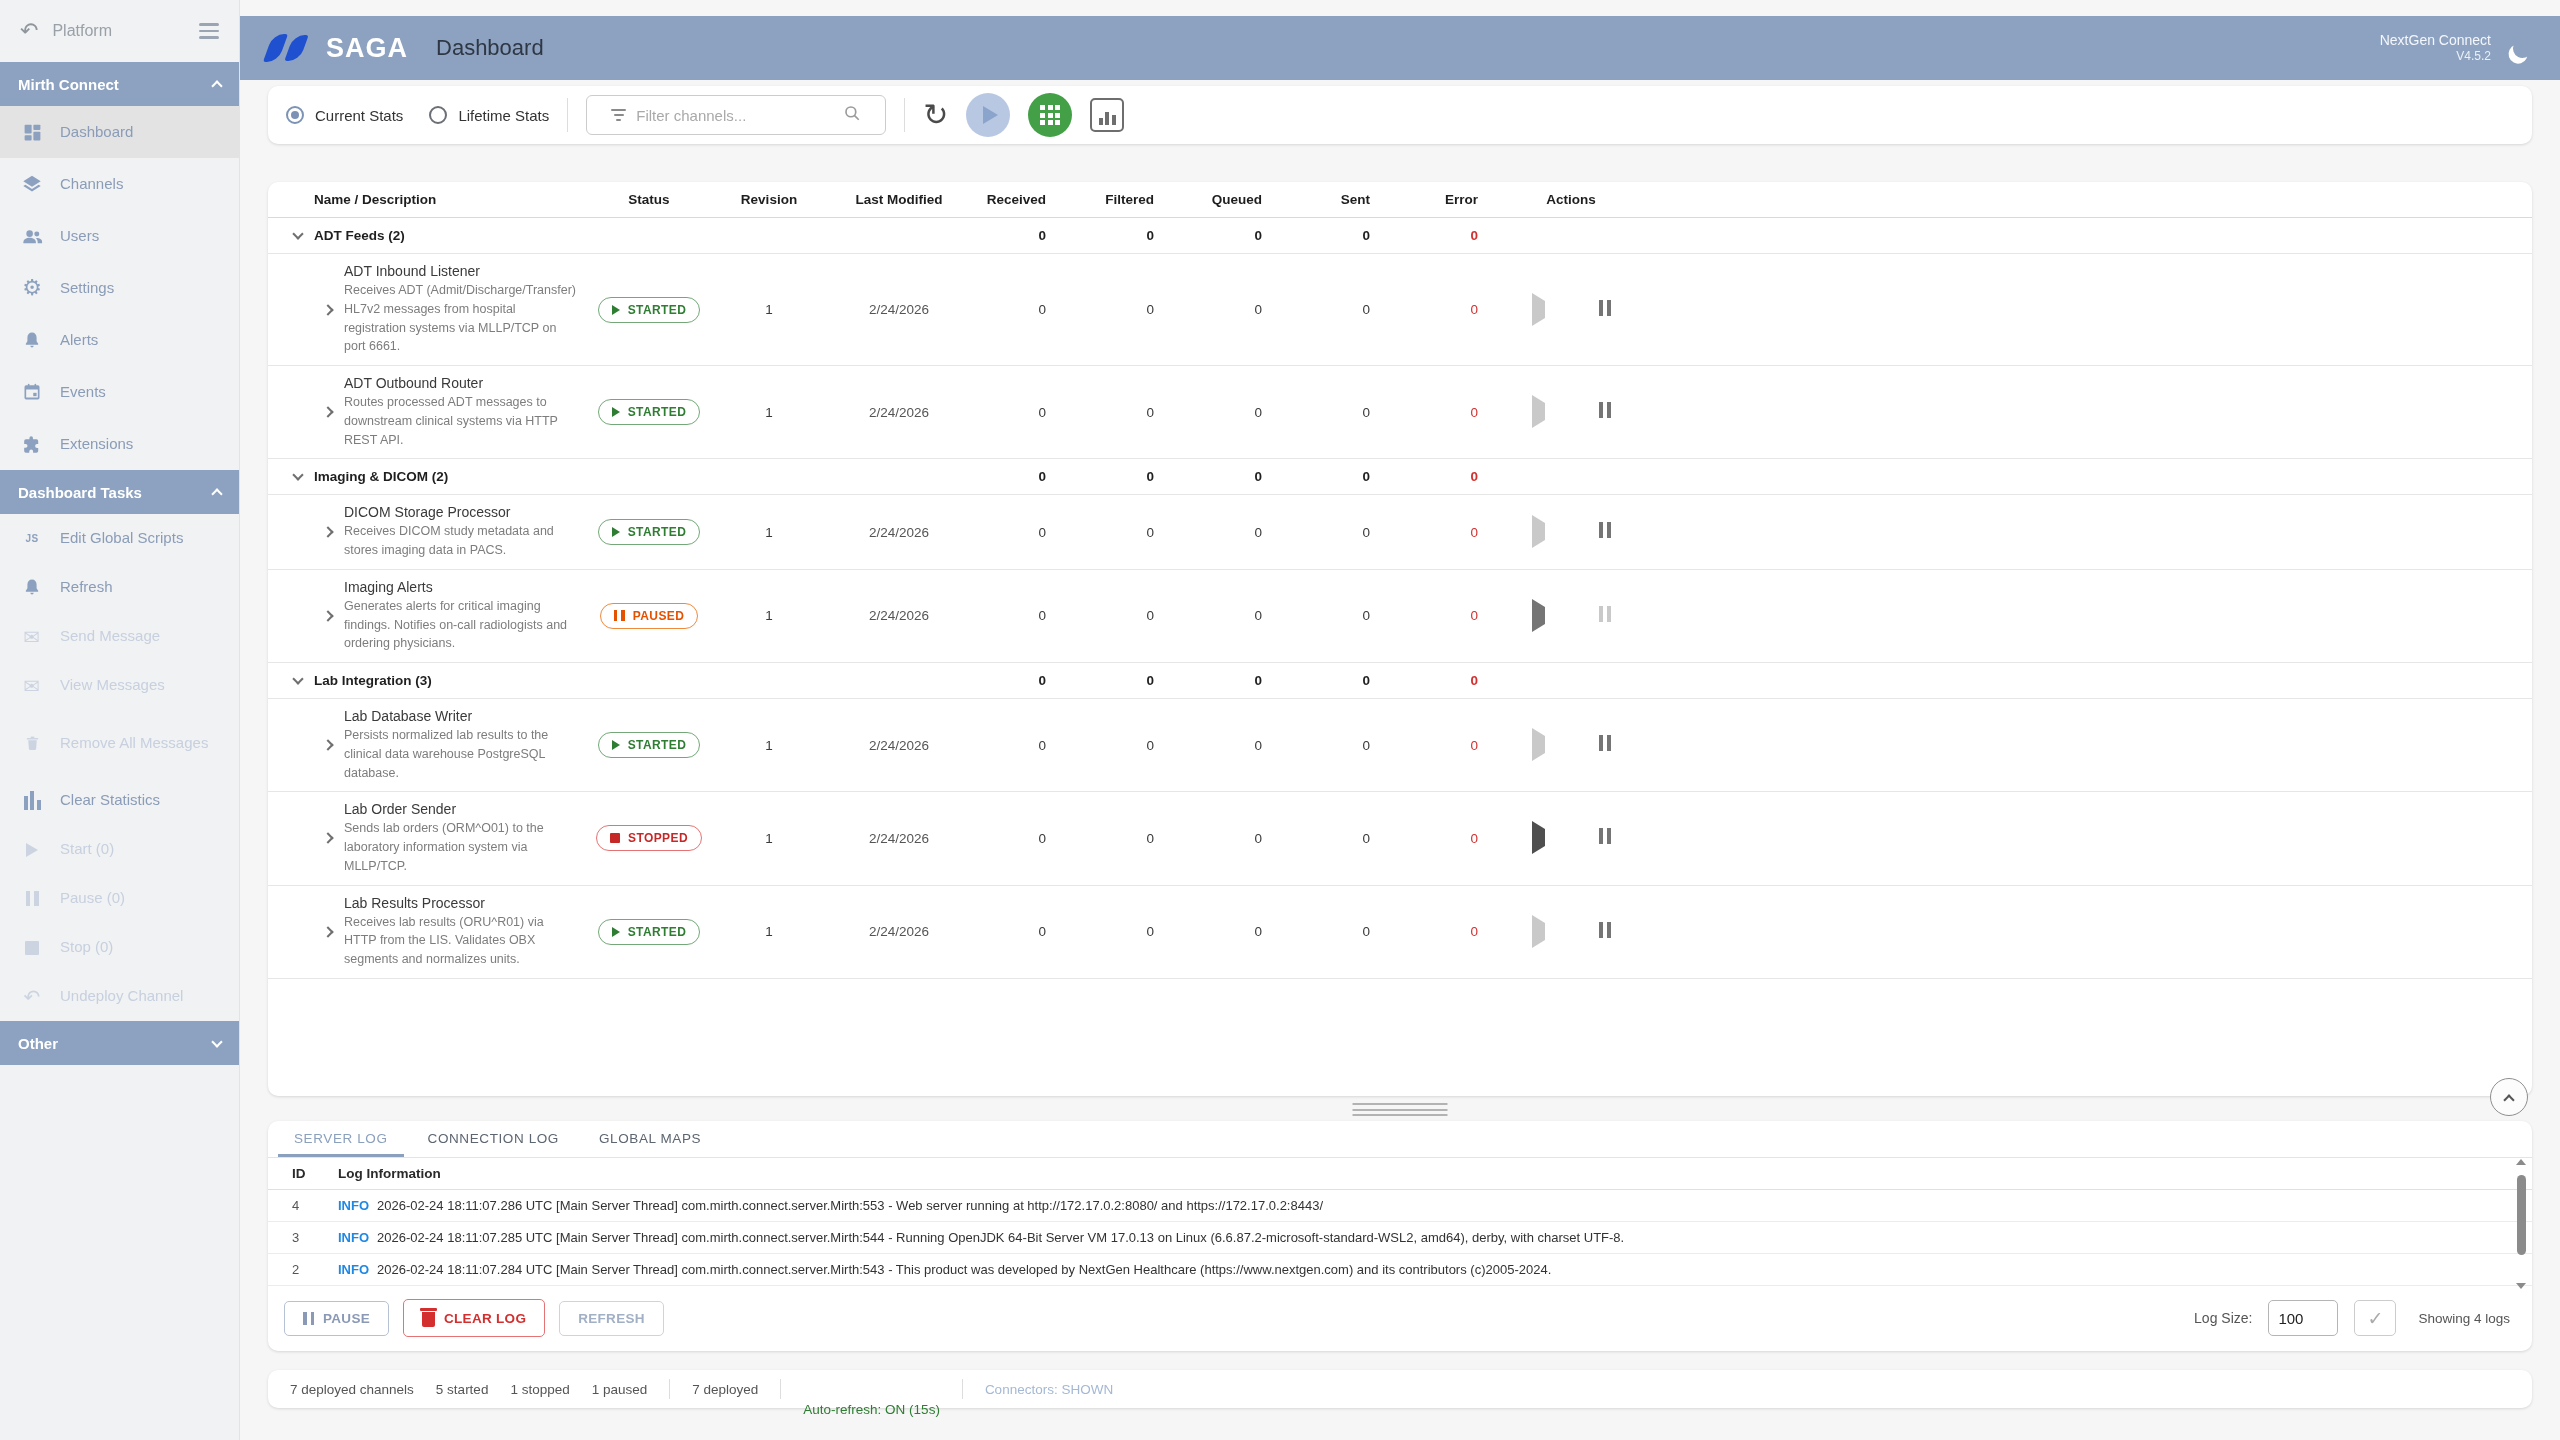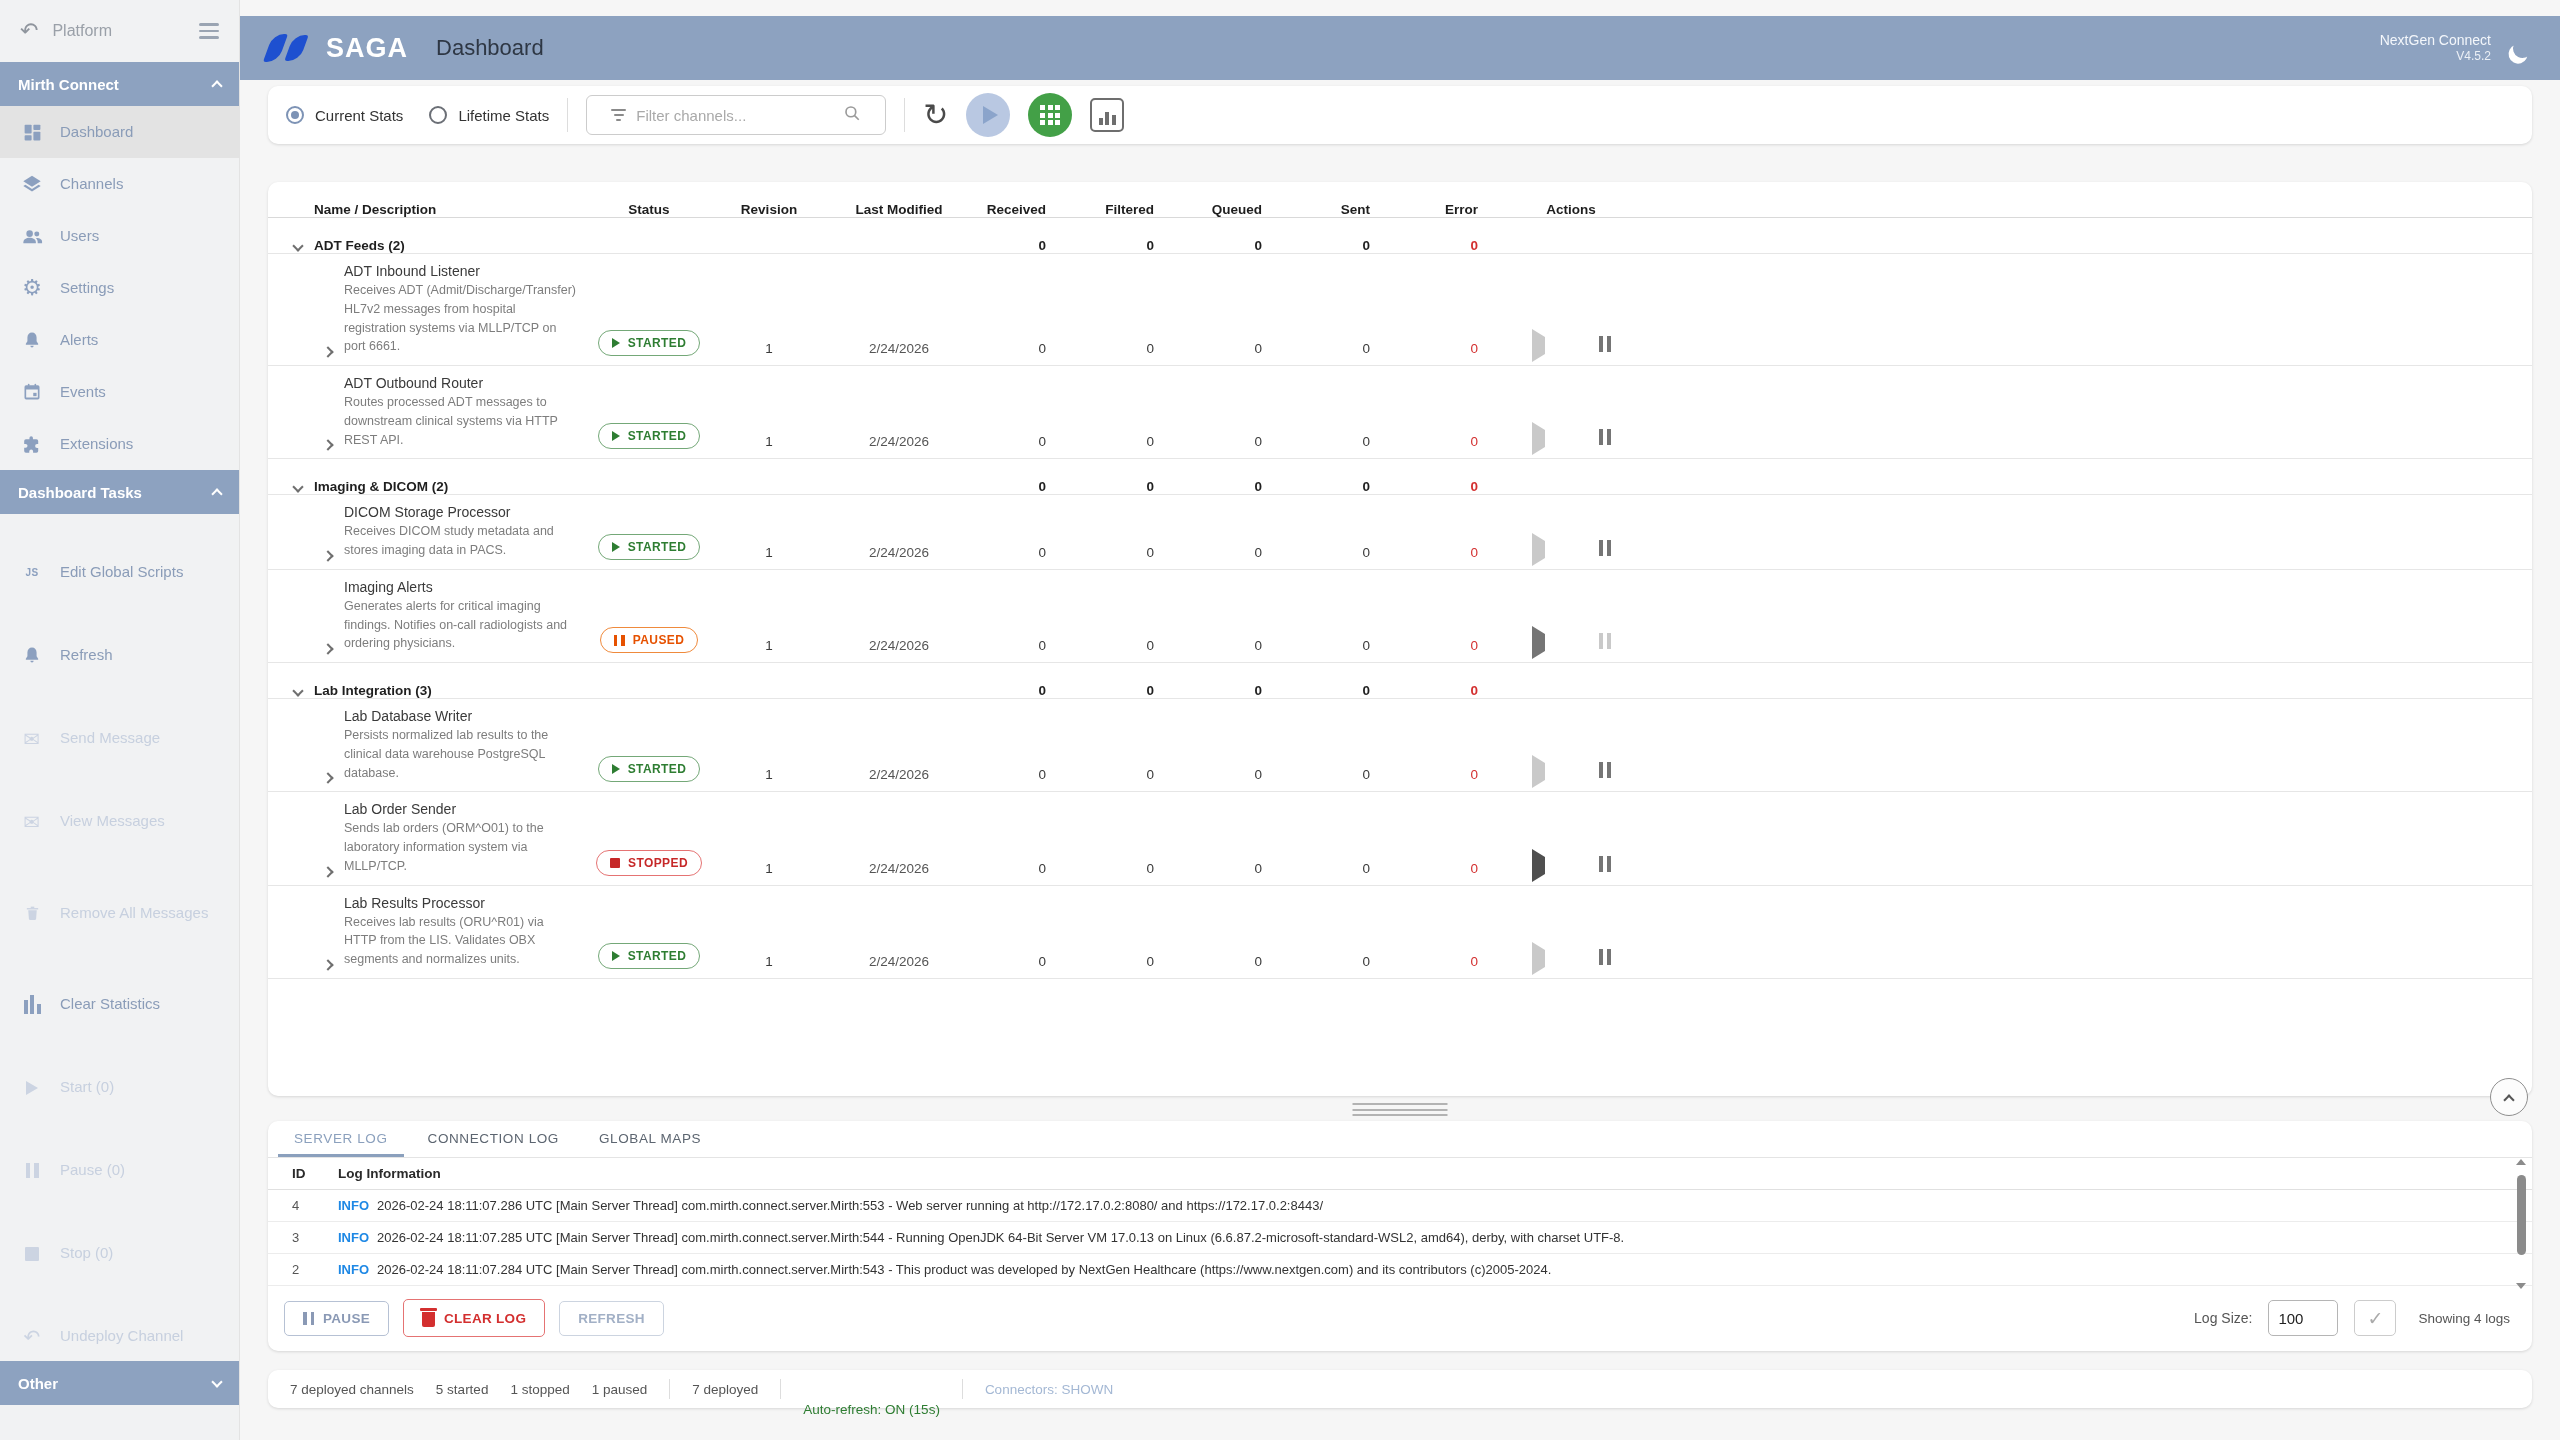--- a/index.html
+++ b/index.html
@@ -13,21 +13,21 @@
   .sb-top .plat{font-size:16px;flex:1;}
   .burger{display:flex;flex-direction:column;gap:4px;cursor:pointer;}
   .burger span{width:20px;height:2.5px;background:#9aa4b2;border-radius:2px;}
   .sb-section{height:44px;background:#8da2c0;color:#fff;display:flex;align-items:center;padding:0 18px;font-weight:bold;font-size:15px;}
   .sb-section .grow{flex:1;}
   .chev{display:inline-block;width:8px;height:8px;border-right:2px solid currentColor;border-bottom:2px solid currentColor;}
   .chev.up{transform:rotate(-135deg);margin-top:4px;}
   .chev.down{transform:rotate(45deg);margin-bottom:3px;}
   .chev.right{transform:rotate(-45deg);}
   .sb-item{height:52px;display:flex;align-items:center;padding:0 20px;gap:16px;color:#8a9cb8;font-size:15px;cursor:pointer;}
-  .sb-item.task{height:49px;margin-top:34px;}
+  .sb-item.task{height:49px;}
   .sb-item .ic{width:24px;display:flex;justify-content:center;align-items:center;color:#8ca0bf;flex:none;}
   .sb-item.active{background:#e3e3e3;}
   .sb-item.disabled{color:#c7d0df;}
   .sb-item.disabled .ic{color:#ccd4e2;}
   .sb-item.twoline{height:66px;}
   .sb-item .lbl{line-height:1.25;}
   .ic svg{display:block;}
   .js-badge{font-size:10px;font-weight:bold;letter-spacing:.5px;}
   
   .i-play{width:0;height:0;border-top:8px solid transparent;border-bottom:8px solid transparent;border-left:13px solid currentColor;}
@@ -76,21 +76,21 @@
   .refresh-g{font-size:30px;color:#4a4a4a;line-height:1;}
   .circle-btn{width:44px;height:44px;border-radius:50%;border:none;display:flex;align-items:center;justify-content:center;cursor:pointer;}
   .circle-btn.play-dis{background:#b9c8e2;color:#8ba4cb;cursor:default;}
   .grid-btn{background:#43a047;}
   .grid9{display:grid;grid-template-columns:repeat(3,5px);grid-auto-rows:5px;gap:2.5px;}
   .grid9 i{background:#fff;display:block;}
   .chart-btn{width:34px;height:34px;border:2.5px solid #6e6e6e;border-radius:5px;background:#fff;display:flex;align-items:flex-end;justify-content:center;padding-bottom:5px;cursor:pointer;color:#6e6e6e;}
 
   
   .table-card{margin-top:38px;height:914px;overflow:hidden;display:flex;flex-direction:column;}
-  .trow{display:flex;align-items:flex-end;border-bottom:1px solid #e6e6e6;}
+  .trow{display:flex;align-items:center;border-bottom:1px solid #e6e6e6;}
   .thead{height:36px;font-weight:bold;font-size:13.5px;color:#1e1e1e;border-bottom:1px solid #d9d9d9;}
   .c-pad{width:14px;flex:none;}
   .c-gut{width:32px;flex:none;display:flex;justify-content:center;color:#6f6f6f;}
   .c-ind{width:30px;flex:none;}
   .c-name{width:270px;flex:none;}
   .c-name.ch{width:240px;}
   .c-status{width:130px;flex:none;display:flex;justify-content:center;}
   .c-rev{width:110px;flex:none;text-align:center;}
   .c-mod{width:150px;flex:none;text-align:center;}
   .c-num{width:108px;flex:none;text-align:right;padding-right:8px;}

